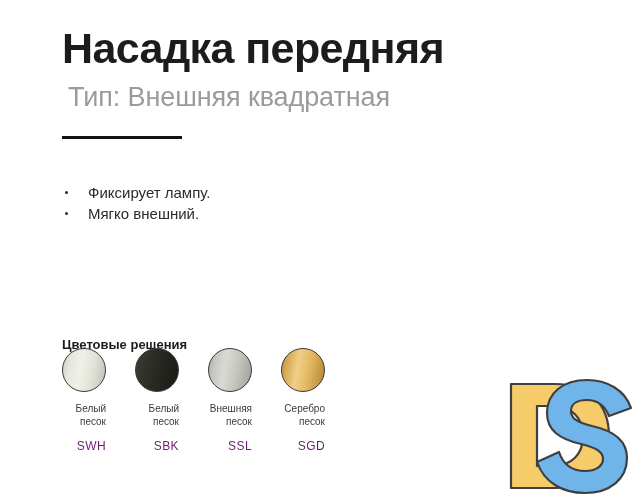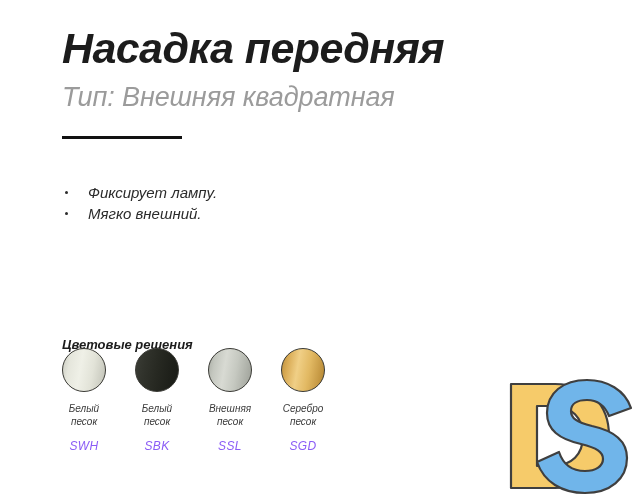--- a/index.html
+++ b/index.html
@@ -16,21 +16,20 @@
     position: relative;
     -webkit-font-smoothing: antialiased;
   }
 
   .slide {
     position: absolute;
     inset: 0;
     width: 640px;
     height: 500px;
     background: #ffffff;
-    font-style: italic;
   }
 
   
   .header {
     position: absolute;
     left: 62px;
     top: 24px;
     width: 540px;
   }
   .title {
@@ -41,21 +40,21 @@
     color: #1c1c1c;
     margin: 0;
     white-space: nowrap;
   }
   .subtitle {
     font-size: 27px;
     line-height: 32px;
     font-weight: 400;
     letter-spacing: -0.1px;
     color: #9b9b9b;
-    margin: 9px 0 0 0;
+    margin: 9px 0 0 6px;
     white-space: nowrap;
   }
   .rule {
     position: absolute;
     left: 62px;
     top: 136px;
     width: 120px;
     height: 3px;
     background: #111111;
   }
@@ -101,21 +100,21 @@
   }
   .swatches {
     position: absolute;
     left: 62px;
     top: 348px;
     display: flex;
     gap: 29px;
   }
   .swatch {
     width: 44px;
-    text-align: center;
+    text-align: right;
   }
   .chip {
     width: 44px;
     height: 44px;
     border-radius: 50%;
     border: 1px solid #3a3a35;
     box-sizing: border-box;
   }
   .chip-white {
     background: linear-gradient(100deg,
@@ -155,21 +154,21 @@
   .swatch-name {
     margin-top: 10px;
     font-size: 10px;
     line-height: 13px;
     color: #3a3a3a;
   }
   .swatch-code {
     margin-top: 11px;
     font-size: 12px;
     line-height: 15px;
-    color: #8b5cf6;
+    color: #701a75;
     letter-spacing: 0.4px;
   }
 
   
   .logo {
     position: absolute;
     left: 497px;
     top: 372px;
     width: 146px;
     height: 128px;

